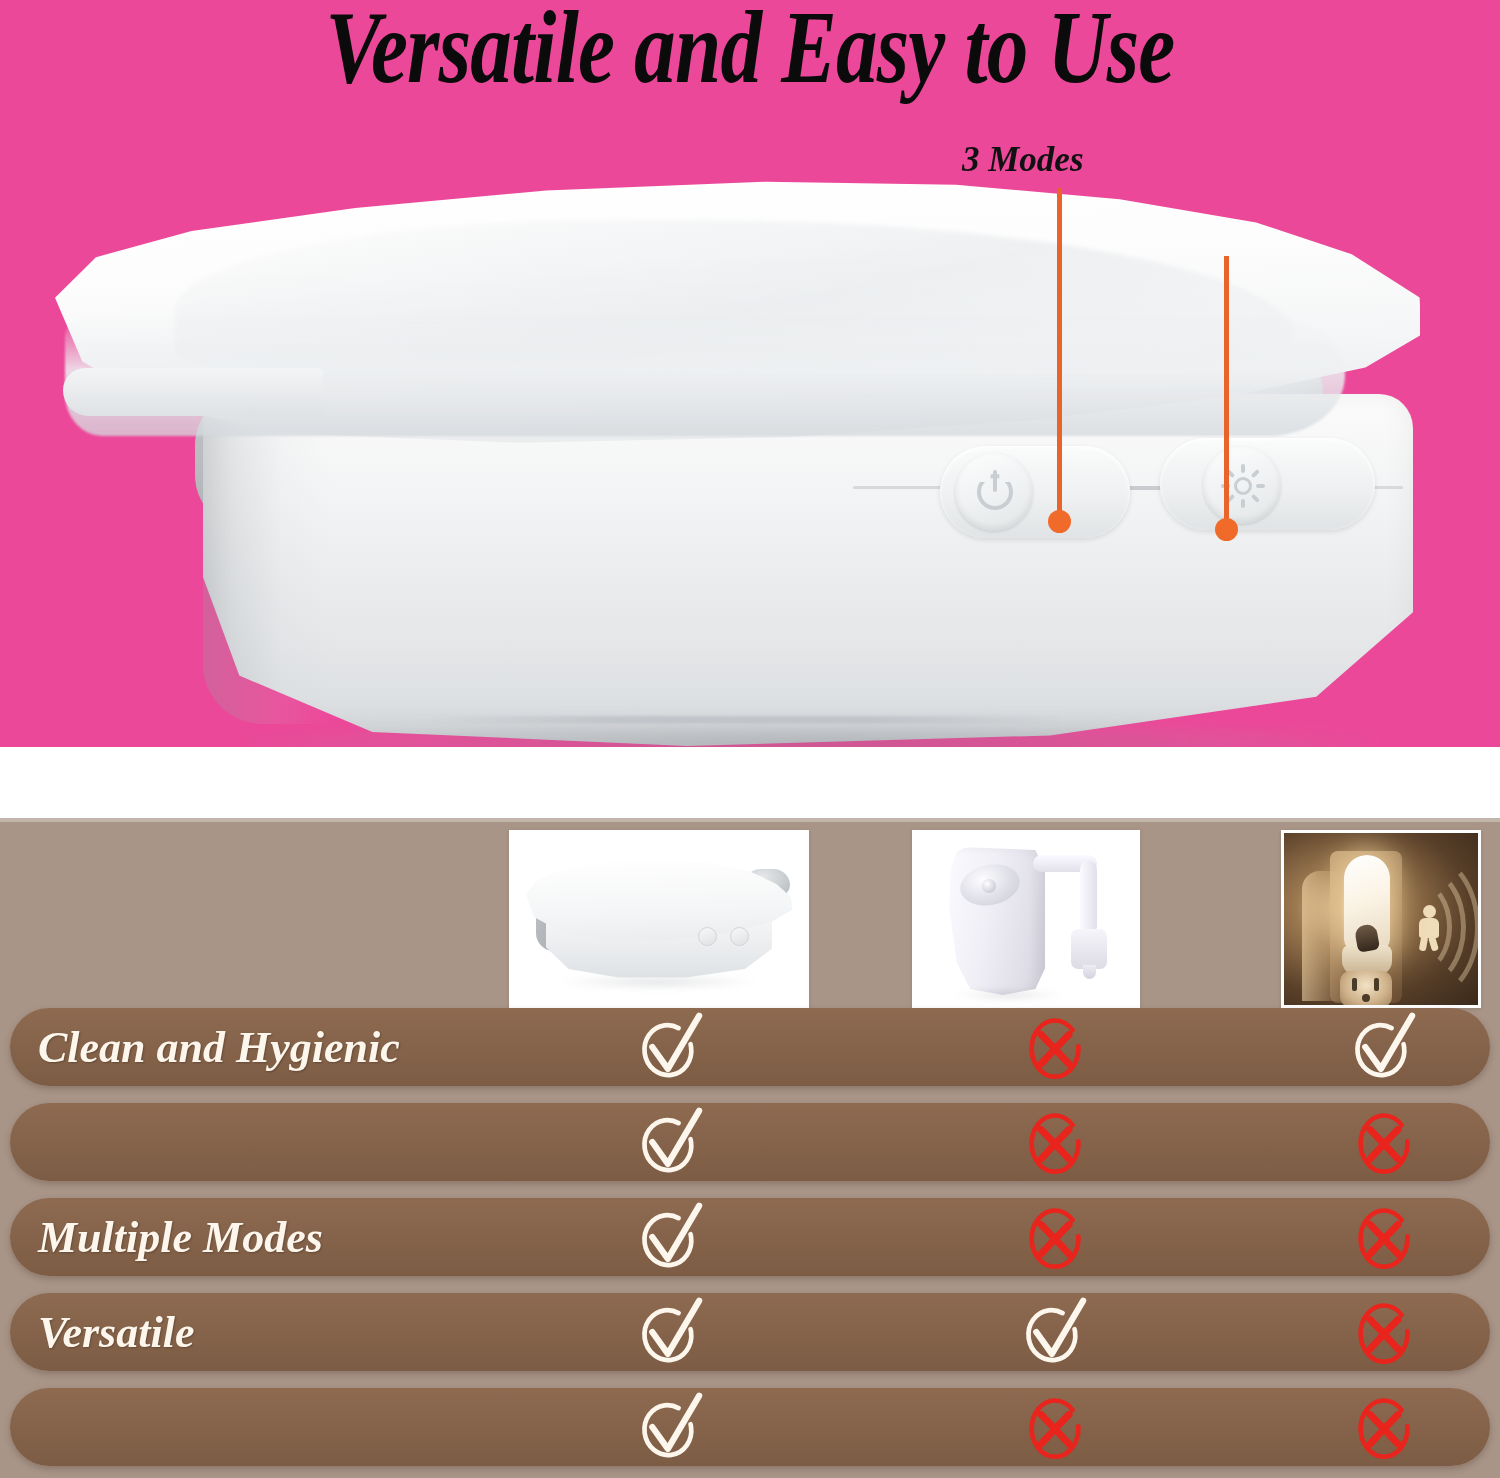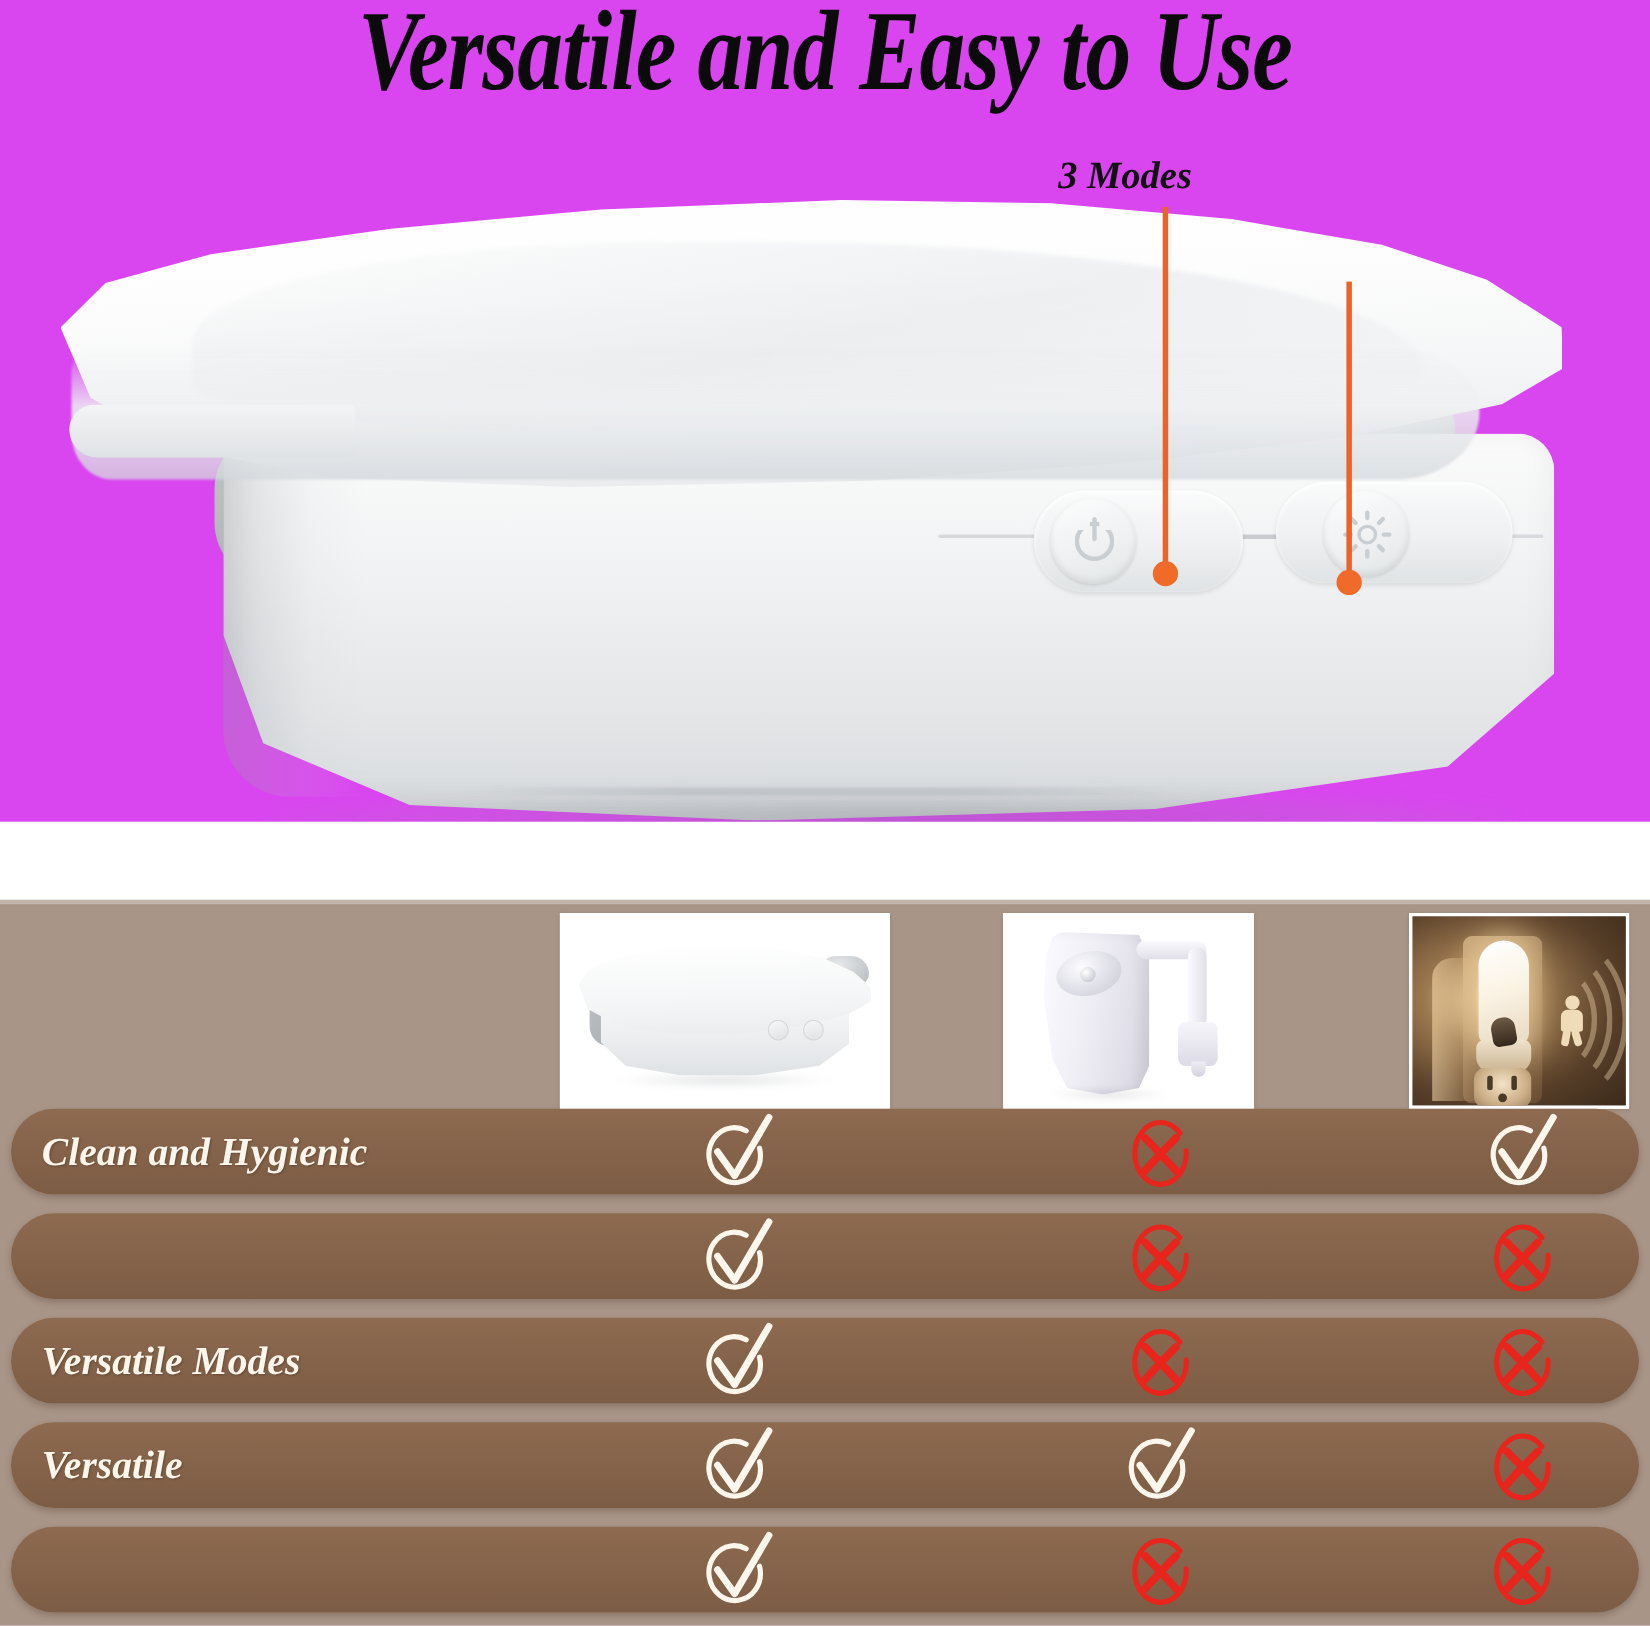--- a/index.html
+++ b/index.html
@@ -12,21 +12,21 @@
     overflow: hidden;
     position: relative;
   }
 
   
   .hero {
     position: absolute;
     left: 0; top: 0;
     width: 1500px;
     height: 747px;
-    background: #d946ef;
+    background: #ec4899;
     overflow: hidden;
   }
 
   .hero-title {
     position: absolute;
     left: 0; top: -8px;
     width: 1500px;
     text-align: center;
     font-family: "Liberation Serif", "DejaVu Serif", serif;
     font-weight: bold;
@@ -523,21 +523,21 @@
     width: 1480px;
     margin-left: 10px;
   }
   .row-label {
     position: absolute;
     left: 28px; top: 50%;
     transform: translateY(-50%);
     font-family: "Liberation Serif", "DejaVu Serif", serif;
     font-weight: bold;
     font-style: italic;
-    font-size: 36px;
+    font-size: 44px;
     color: #fdf6ec;
     white-space: nowrap;
     text-shadow: 1px 1px 2px rgba(50,32,20,0.35);
   }
   .cell {
     position: absolute;
     top: 50%;
     transform: translateY(-50%);
     width: 78px; height: 78px;
   }
@@ -696,21 +696,21 @@
         </div>
         <div class="cell c3">
 <svg class="mark" viewBox="0 0 100 100">
   <ellipse cx="50" cy="52" rx="30" ry="36" fill="none" stroke="#e8241c" stroke-width="6" stroke-linecap="round" stroke-dasharray="192 22" stroke-dashoffset="10"></ellipse>
   <path d="M32 34 Q50 52 68 72" fill="none" stroke="#e8241c" stroke-width="9" stroke-linecap="round"></path>
   <path d="M68 34 Q50 52 32 72" fill="none" stroke="#e8241c" stroke-width="9" stroke-linecap="round"></path>
 </svg>
         </div>
       </div>
       <div class="row">
-        <div class="row-label">Versatile Modes</div>
+        <div class="row-label">Multiple Modes</div>
         <div class="cell c1">
 <svg class="mark" viewBox="0 0 100 100">
   <ellipse cx="46" cy="54" rx="30" ry="32" fill="none" stroke="#fdf6ec" stroke-width="6" stroke-linecap="round" transform="rotate(-8 46 54)" stroke-dasharray="178 26" stroke-dashoffset="14"></ellipse>
   <path d="M26 50 L46 78 L86 10" fill="none" stroke="#fdf6ec" stroke-width="8" stroke-linecap="round" stroke-linejoin="round"></path>
 </svg>
         </div>
         <div class="cell c2">
 <svg class="mark" viewBox="0 0 100 100">
   <ellipse cx="50" cy="52" rx="30" ry="36" fill="none" stroke="#e8241c" stroke-width="6" stroke-linecap="round" stroke-dasharray="192 22" stroke-dashoffset="10"></ellipse>
   <path d="M32 34 Q50 52 68 72" fill="none" stroke="#e8241c" stroke-width="9" stroke-linecap="round"></path>

